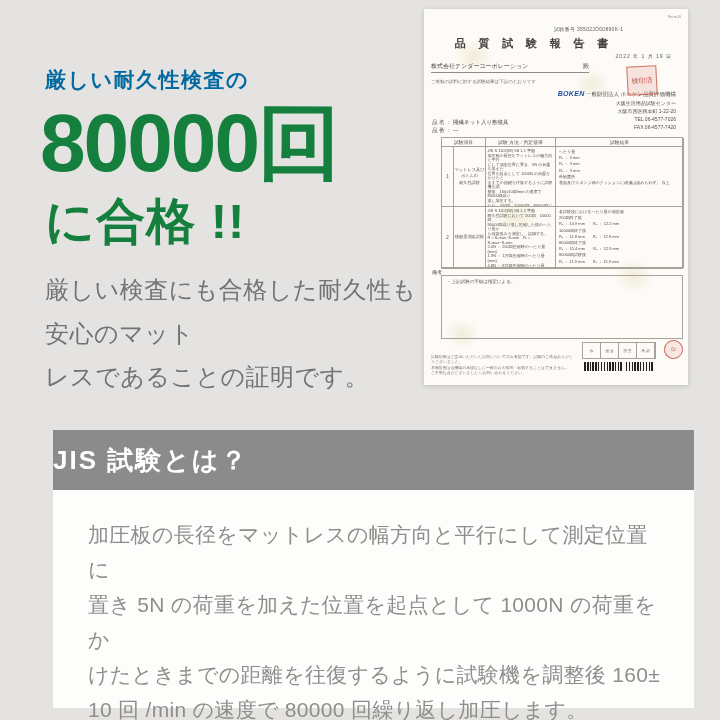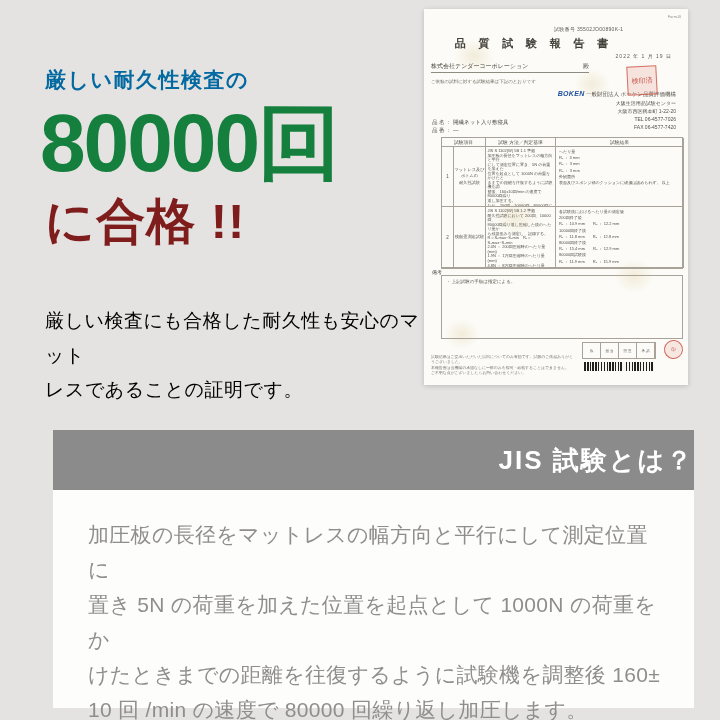--- a/index.html
+++ b/index.html
@@ -6,23 +6,23 @@
   html,body { width:720px; height:720px; }
   body { font-family:"Liberation Sans","DejaVu Sans",sans-serif; }
   .canvas { position:relative; width:720px; height:720px; background:#e4e3e1; overflow:hidden; }
 
   
   .kicker { position:absolute; left:45px; top:66px; font-size:21px; font-weight:700;
             color:#0369a1; letter-spacing:1.5px; }
   .big-number { position:absolute; left:40px; top:102px; font-size:82px; line-height:1;
             font-weight:900; color:#15803d; letter-spacing:-2px; }
   .goukaku { position:absolute; left:45px; top:197px; font-size:49px; line-height:1;
-            font-weight:900; color:#7f1d1d; letter-spacing:1px; }
-  .hero-desc { position:absolute; left:45px; top:268px; width:390px; font-size:19px;
-            line-height:1.82; color:#000000; white-space:pre-line; letter-spacing:0.5px;margin-top:36px; }
+            font-weight:900; color:#15803d; letter-spacing:1px; }
+  .hero-desc { position:absolute; left:45px; top:268px; width:390px; font-size:24px;
+            line-height:1.82; color:#737373; white-space:pre-line; letter-spacing:0.5px; }
 
   
   .paper { position:absolute; left:424px; top:9px; width:264px; height:376px;
            background:#fcfbf7; box-shadow:0 1px 5px rgba(0,0,0,0.18); overflow:hidden; }
   .wm { position:absolute; border-radius:50%; background:radial-gradient(closest-side, rgba(214,196,140,0.28), rgba(214,196,140,0)); }
   .form-no { position:absolute; right:7px; top:5px; font-size:4px; color:#9a938a; }
   .report-no { position:absolute; left:130px; top:17px; font-size:5px; color:#5d5a55; letter-spacing:0.3px; }
   .doc-title { position:absolute; left:0; top:27px; width:220px; text-align:center;
            font-family:"Liberation Serif","DejaVu Serif",serif; font-size:11px; font-weight:700;
            color:#44403a; letter-spacing:5px; }
@@ -67,21 +67,21 @@
            background:rgba(222,120,104,0.15); color:rgba(190,60,45,0.9); font-size:4.5px;
            display:flex; align-items:center; justify-content:center; transform:rotate(8deg); }
   .barcode { position:absolute; left:160px; top:353px; width:70px; height:9px;
            background:repeating-linear-gradient(90deg,#211f1d 0 1.5px,#f6f4ef 1.5px 2.8px,
                       #211f1d 2.8px 4.5px,#f6f4ef 4.5px 6px,#211f1d 6px 6.8px,#f6f4ef 6.8px 8.4px); }
   .doc-footer { position:absolute; left:7px; top:345px; width:145px; font-size:3.9px;
            line-height:1.4; color:#7b766d; white-space:pre-line; }
 
   
   .jis-bar { position:absolute; left:53px; top:430px; width:641px; height:60px;
-           background:#8b8b8b; display:flex; align-items:center; justify-content:flex-end; }
+           background:#8b8b8b; display:flex; align-items:center; justify-content:flex-start; }
   .jis-bar-title { color:#ffffff; font-size:26px; font-weight:700; letter-spacing:2px; }
   .jis-box { position:absolute; left:53px; top:490px; width:641px; height:218px; background:#fdfdfc; }
   .jis-body { position:absolute; left:35px; top:27px; width:580px; font-size:21px;
            line-height:35px; color:#8f8e8c; white-space:pre-line; letter-spacing:0.3px; }
 </style>
 </head>
 <body>
 
 <div class="canvas">
 

